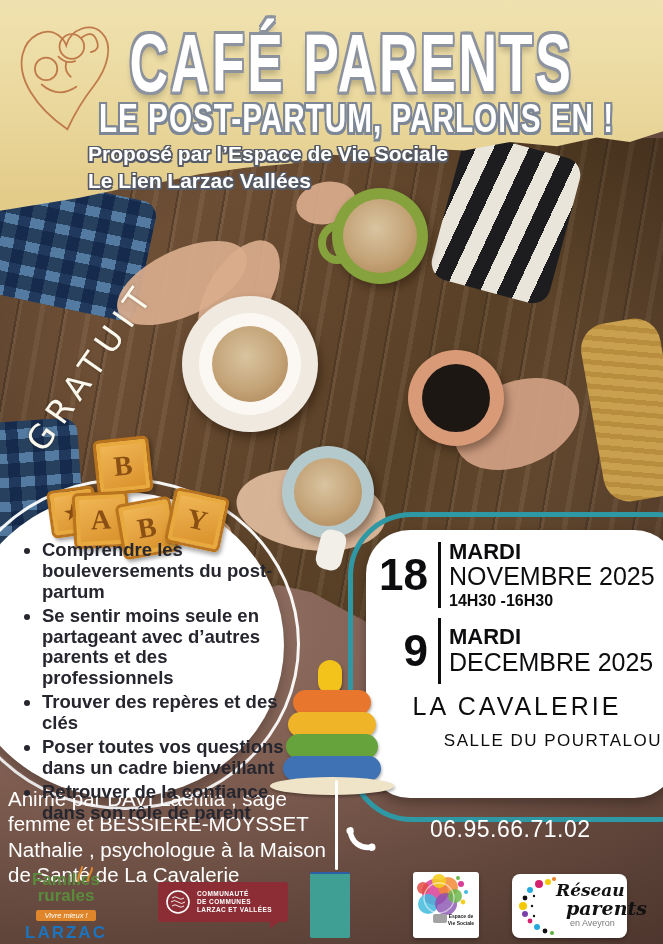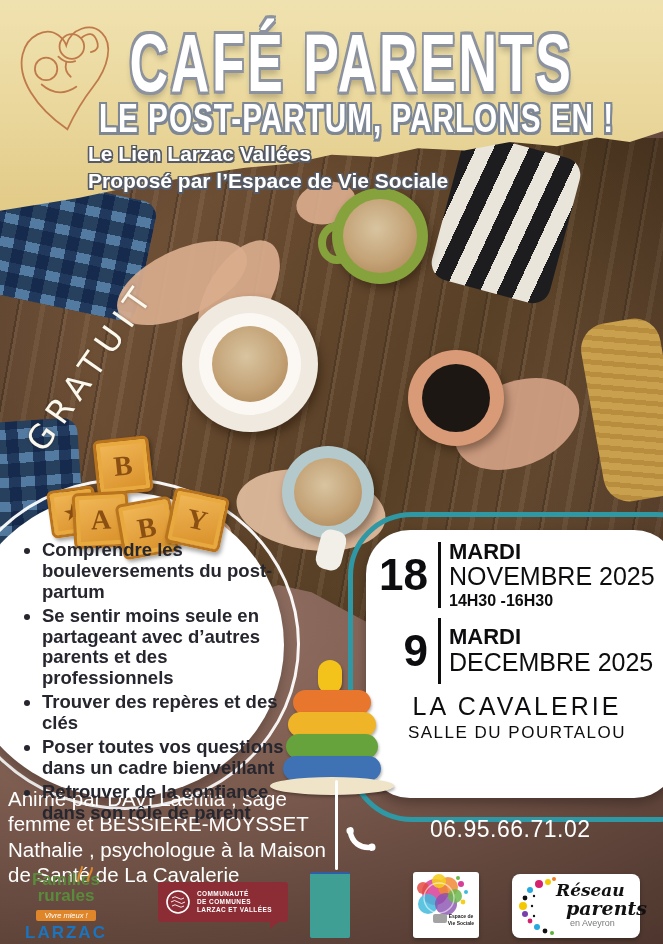--- a/index.html
+++ b/index.html
@@ -96,21 +96,21 @@
   .date-card{position:absolute;left:366px;top:530px;width:312px;height:268px;background:#fff;border-radius:44px;z-index:5;
     box-shadow:0 5px 12px rgba(0,0,0,.3);}
   .sessions{position:absolute;left:372px;top:540px;width:290px;z-index:6;color:#0d0d0f;}
   .session{display:flex;align-items:center;margin-bottom:8px;}
   .session .day{width:56px;text-align:right;font-size:44px;font-weight:bold;line-height:1;}
   .session .bar{width:3px;height:66px;background:#0d0d0f;margin:0 8px 0 10px;}
   .session .weekday{font-size:22px;font-weight:bold;line-height:1.05;}
   .session .month{font-size:25px;font-weight:normal;line-height:1.1;white-space:nowrap;}
   .session .time{font-size:16px;font-weight:bold;line-height:1.2;}
   .loc-city{text-align:center;font-size:25px;letter-spacing:3px;margin-top:2px;}
-  .loc-venue{text-align:center;font-size:17px;letter-spacing:1.5px;margin-top:2px;}
+  .loc-venue{text-align:right;font-size:17px;letter-spacing:1.5px;margin-top:10px;}
 
   
   .brown{position:absolute;left:0;top:585px;width:663px;height:359px;z-index:2;
     background:radial-gradient(150% 130% at 15% 10%, #9b7a6c 0%, #7b5a4e 40%, #5c4238 72%, #452f28 100%);
     clip-path:polygon(0 18%,7% 17%,15% 15%,24% 12%,31% 8%,37% 3%,42% 0,47% 2%,52% 7%,58% 13%,66% 16%,78% 17%,100% 17%,100% 100%,0 100%);}
 
   
   .toy{position:absolute;left:262px;top:660px;width:144px;height:135px;z-index:5;}
   .toy div{position:absolute;border-radius:14px;box-shadow:1px 2px 3px rgba(0,0,0,.3);}
   .toy .knob{left:56px;top:0;width:24px;height:34px;background:#f3c21b;border-radius:12px;}
@@ -139,21 +139,21 @@
   .logo-cc:after{content:"";position:absolute;right:8px;bottom:-7px;border-left:10px solid #8c2d35;border-bottom:8px solid transparent;}
   .logo-cc .txt{color:#fff;font-size:6.5px;font-weight:bold;line-height:1.25;letter-spacing:.4px;margin-left:5px;}
   .logo-caf{left:310px;top:872px;width:40px;height:66px;background:#2e5ea8;border-radius:2px;overflow:hidden;text-align:center;}
   .logo-caf .mot{margin-top:2px;}
   .logo-caf .al{color:#fff;font-size:4.5px;line-height:1.2;}
   .logo-caf .band{background:#3f9f94;color:#fff;margin-top:2px;padding:1px 0 2px;}
   .logo-caf .caf{font-family:"Liberation Serif",serif;font-style:italic;font-weight:bold;font-size:11px;line-height:1;}
   .logo-caf .dep{font-size:4.5px;line-height:1.2;}
   .logo-evs{left:413px;top:872px;width:66px;height:66px;background:#fff;border-radius:3px;box-shadow:0 2px 4px rgba(0,0,0,.3);}
   .evs-badge{position:absolute;right:3px;bottom:12px;width:30px;font-size:5px;font-weight:bold;color:#222;text-align:center;line-height:1.3;}
-  .logo-rp{left:512px;top:874px;width:128px;height:64px;background:#fff;border-radius:8px;box-shadow:0 2px 4px rgba(0,0,0,.3);}
+  .logo-rp{left:512px;top:874px;width:115px;height:64px;background:#fff;border-radius:8px;box-shadow:0 2px 4px rgba(0,0,0,.3);}
   .logo-rp .script{position:absolute;left:44px;top:8px;font-family:"DejaVu Serif",serif;font-style:italic;font-weight:bold;color:#111;}
   .logo-rp .s1{font-size:17px;line-height:1;}
   .logo-rp .s2{font-size:19px;line-height:1;margin-left:10px;}
   .logo-rp .s3{font-size:9px;color:#7c7c7c;margin-left:14px;font-family:"Liberation Sans",sans-serif;font-style:normal;font-weight:normal;}
   .logo-rp svg{position:absolute;left:4px;top:2px;}
 </style>
 </head>
 <body>
 
 <div class="poster">
@@ -193,22 +193,22 @@
       <path d="M66 30 q9 -7 13 2 q4 9 -5 11"></path>
       <circle cx="34" cy="58" r="10"></circle>
       <path d="M30 72 q15 13 31 2"></path>
       <path d="M45 47 q7 7 15 4"></path>
       <path d="M52 52 q-2 8 4 13"></path>
     </g>
   </svg>
   <div class="title">CAFÉ PARENTS</div>
   <div class="subtitle">LE POST-PARTUM, PARLONS EN !</div>
   <div class="organizer">
+    <div>Proposé par l’Espace de Vie Sociale</div>
     <div>Le Lien Larzac Vallées</div>
-    <div>Proposé par l’Espace de Vie Sociale</div>
   </div>
 
   <div class="brown"></div>
 
   <div class="white-ring"></div>
   <div class="ellipse"></div>
   <ul class="benefits">
     <li>Comprendre les bouleversements du post-partum</li>
     <li>Se sentir moins seule en partageant avec d’autres parents et des professionnels</li>
     <li>Trouver des repères et des clés</li>

